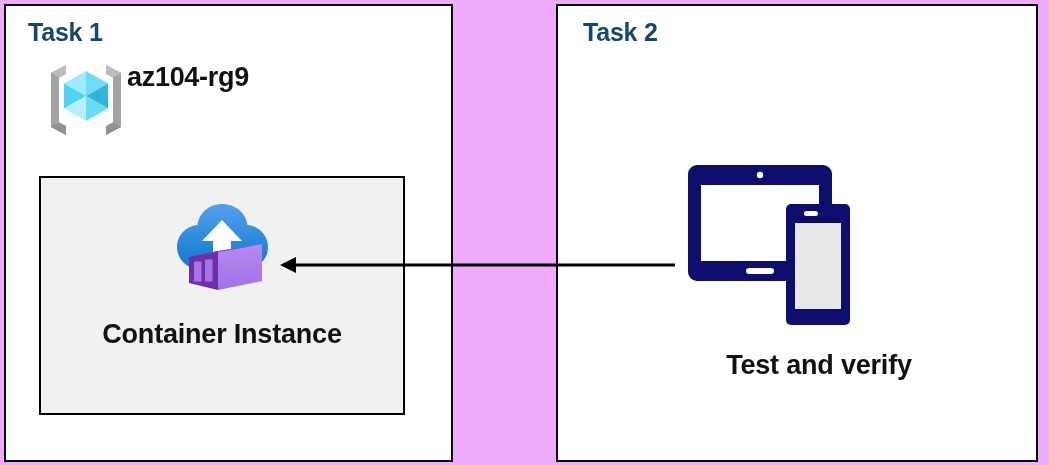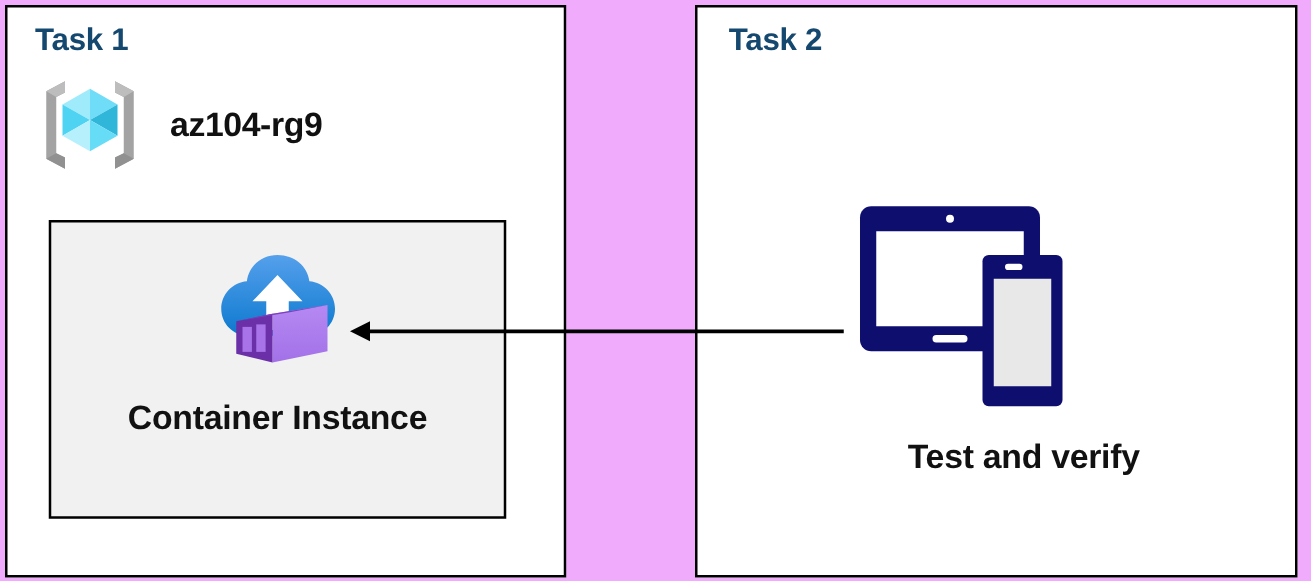--- a/index.html
+++ b/index.html
@@ -35,25 +35,25 @@
     color: #15486F;
     letter-spacing: -0.2px;
     white-space: nowrap;
   }
   #title-task1 { left: 28px;  top: 18px; }
   #title-task2 { left: 583px; top: 18px; text-align: right; }
 
   
   #rg-row {
     position: absolute;
-    left: 32px;
+    left: 46px;
     top: 62px;
     display: flex;
-    align-items: center;
-    gap: 24px;
+    align-items: flex-start;
+    gap: 1px;
   }
   #rg-icon { width: 80px; height: 76px; display: block; }
   #rg-label {
     font-size: 27px;
     font-weight: bold;
     color: #111111;
     letter-spacing: -0.3px;
     white-space: nowrap;
   }
 

